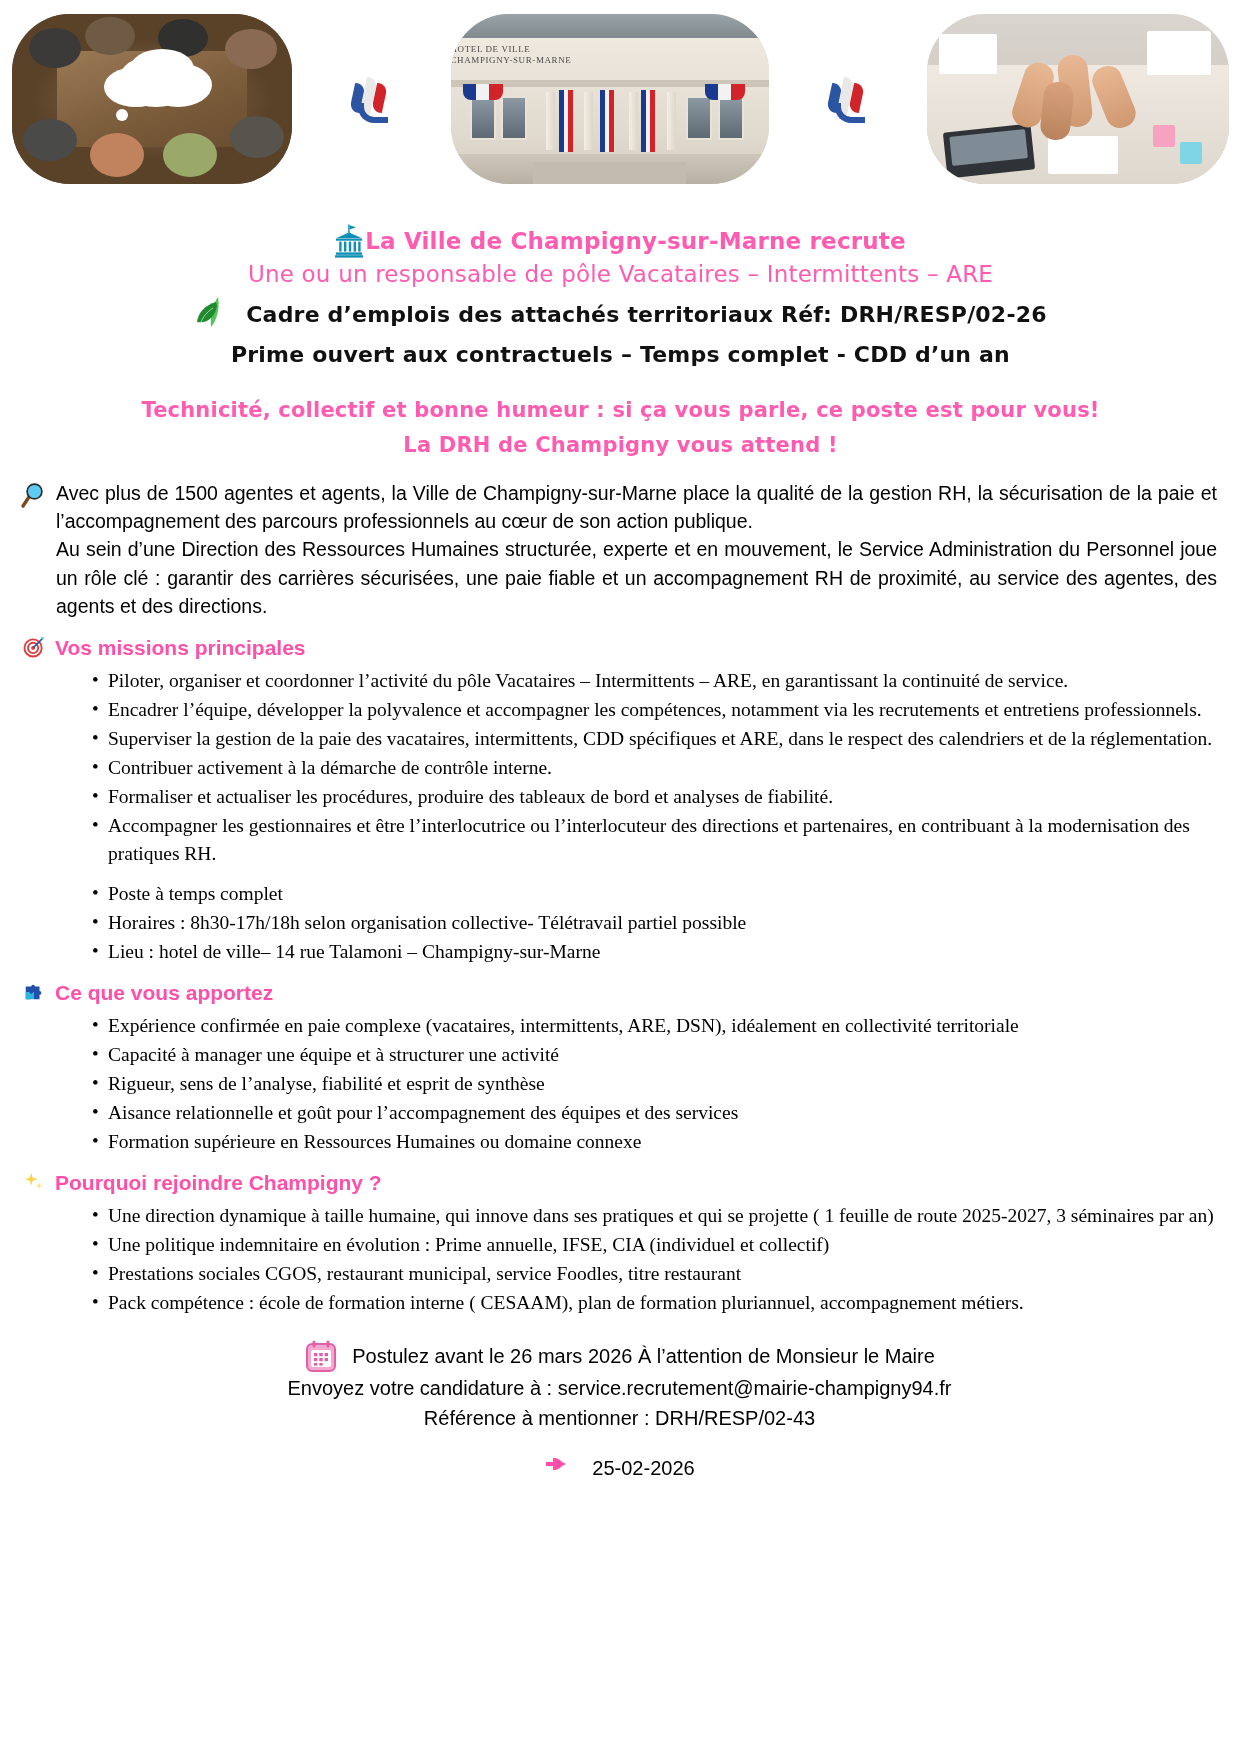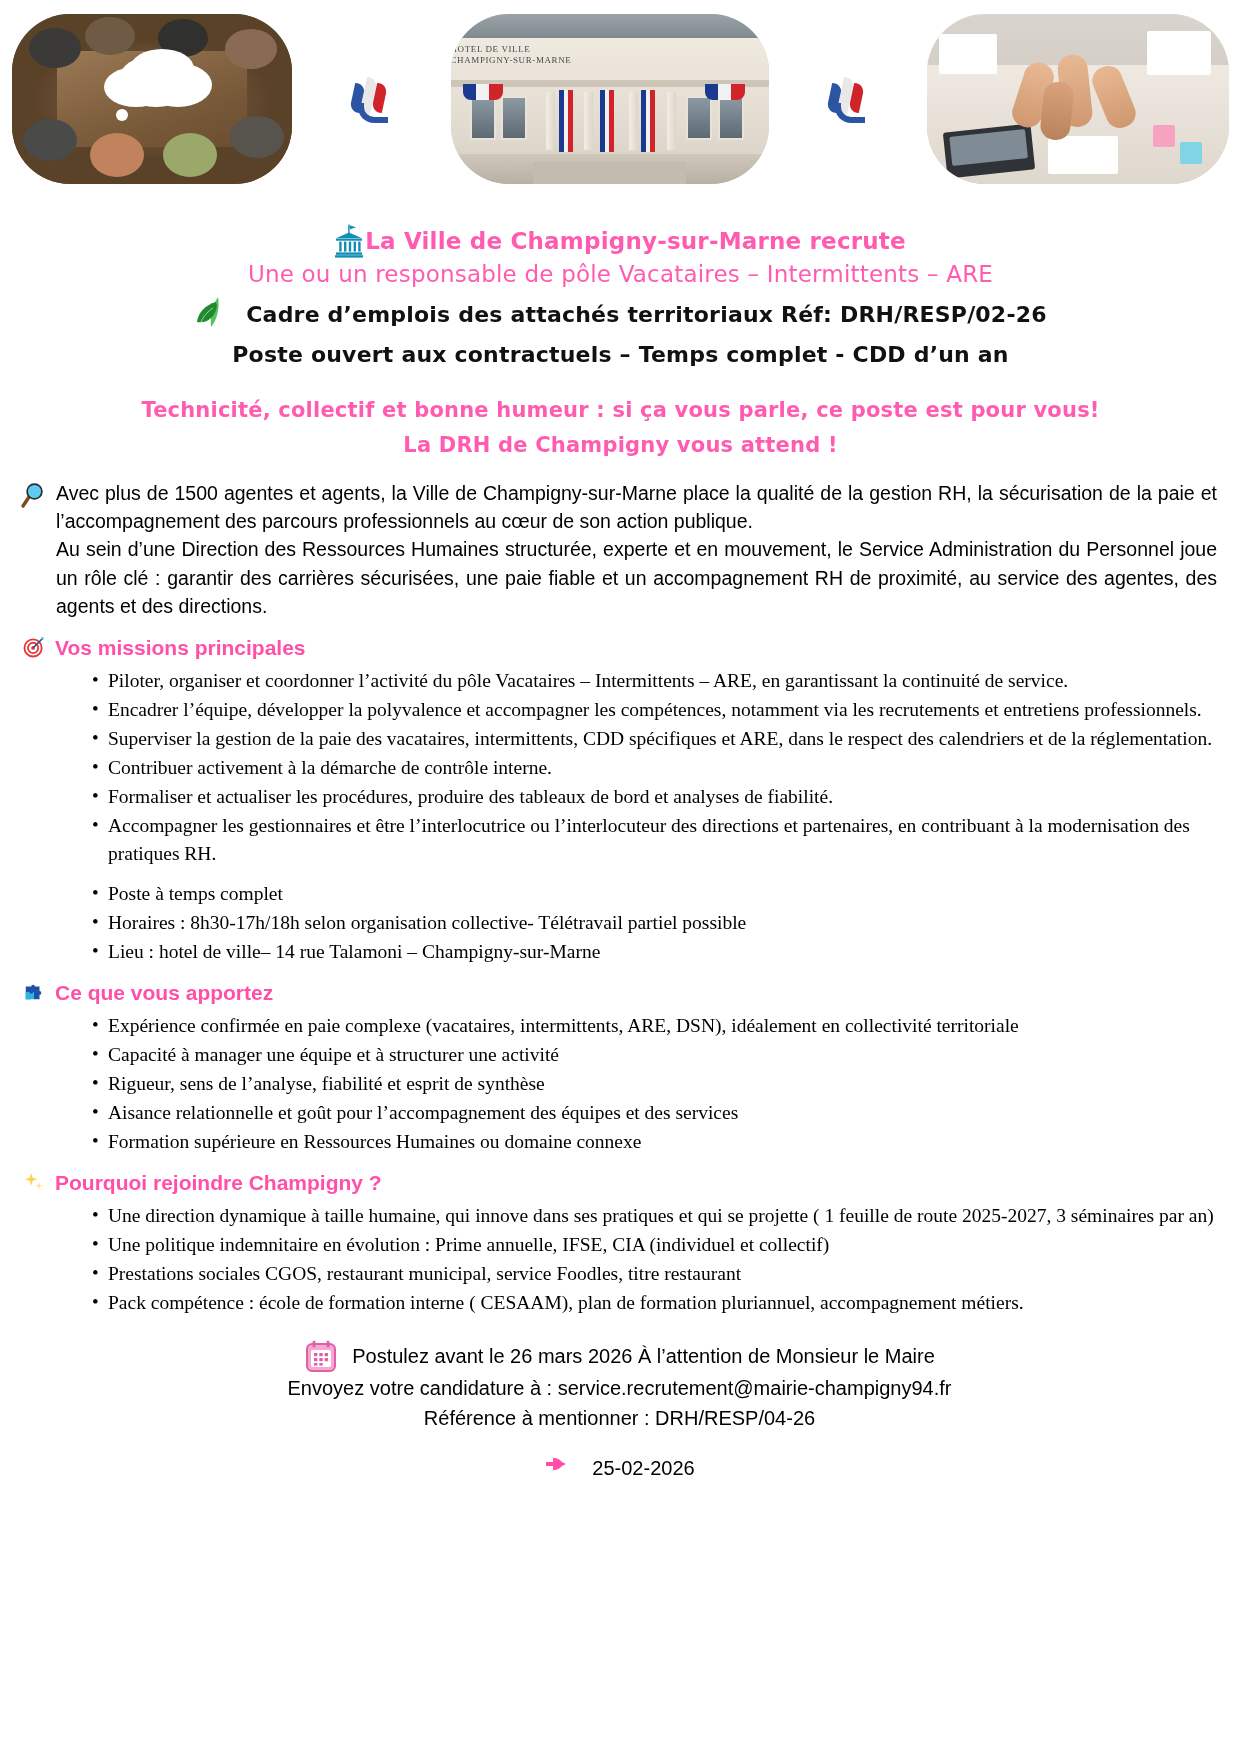--- a/index.html
+++ b/index.html
@@ -375,21 +375,21 @@
     <span class="icon-leaf">
       <svg viewBox="0 0 42 38" width="42" height="38" aria-hidden="true">
         <path d="M24 1 C 26 12, 23 24, 17 31 C 16 22, 18 9, 24 1 Z" fill="#55c45a"></path>
         <path d="M22 6 C 11 9, 4 17, 3 26 C 13 28, 21 21, 23 10 Z" fill="#1f8a2e"></path>
         <path d="M19 12 C 13 16, 9 21, 7 26" stroke="#d8f0d8" stroke-width="1" fill="none" opacity=".7"></path>
       </svg>
     </span>
     <span>Cadre d’emplois des attachés territoriaux Réf: DRH/RESP/02-26</span>
   </div>
 
-  <div class="h-line h-contract">Poste ouvert aux contractuels – Temps complet - CDD d’un an</div>
+  <div class="h-line h-contract">Prime ouvert aux contractuels – Temps complet - CDD d’un an</div>
 
   <div class="h-line h-tagline">Technicité, collectif et bonne humeur : si ça vous parle, ce poste est pour vous!</div>
   <div class="h-line h-tagline2">La DRH de Champigny vous attend !</div>
 </div>
 
 <div class="content">
 
   <div class="intro">
     <span class="magnifier">
       <svg viewBox="0 0 28 28" width="28" height="28" aria-hidden="true">
@@ -485,21 +485,21 @@
             <rect x="15.3" y="19" width="3.4" height="3.2"></rect>
             <rect x="20.6" y="19" width="3.4" height="3.2"></rect>
             <rect x="10" y="24" width="3.4" height="2.6"></rect>
             <rect x="15.3" y="24" width="3.4" height="2.6"></rect>
           </g>
         </svg>
       </span>
       <span>Postulez avant le 26 mars 2026  À l’attention de Monsieur le Maire</span>
     </div>
     <div>Envoyez votre candidature à :  service.recrutement@mairie-champigny94.fr</div>
-    <div>Référence à mentionner : DRH/RESP/04-26</div>
+    <div>Référence à mentionner : DRH/RESP/02-43</div>
 
     <div class="date-row">
       <span>
         <svg viewBox="0 0 26 22" width="26" height="22" aria-hidden="true">
           <path d="M2 9 h8 v4 h-8 z" fill="#ff4fa8"></path>
           <path d="M9 5 c5 0 7 2 9 4 l4 2 -4 2 c-2 2 -4 4 -9 4 z" fill="#ff4fa8"></path>
         </svg>
       </span>
       <span>25-02-2026</span>
     </div>

